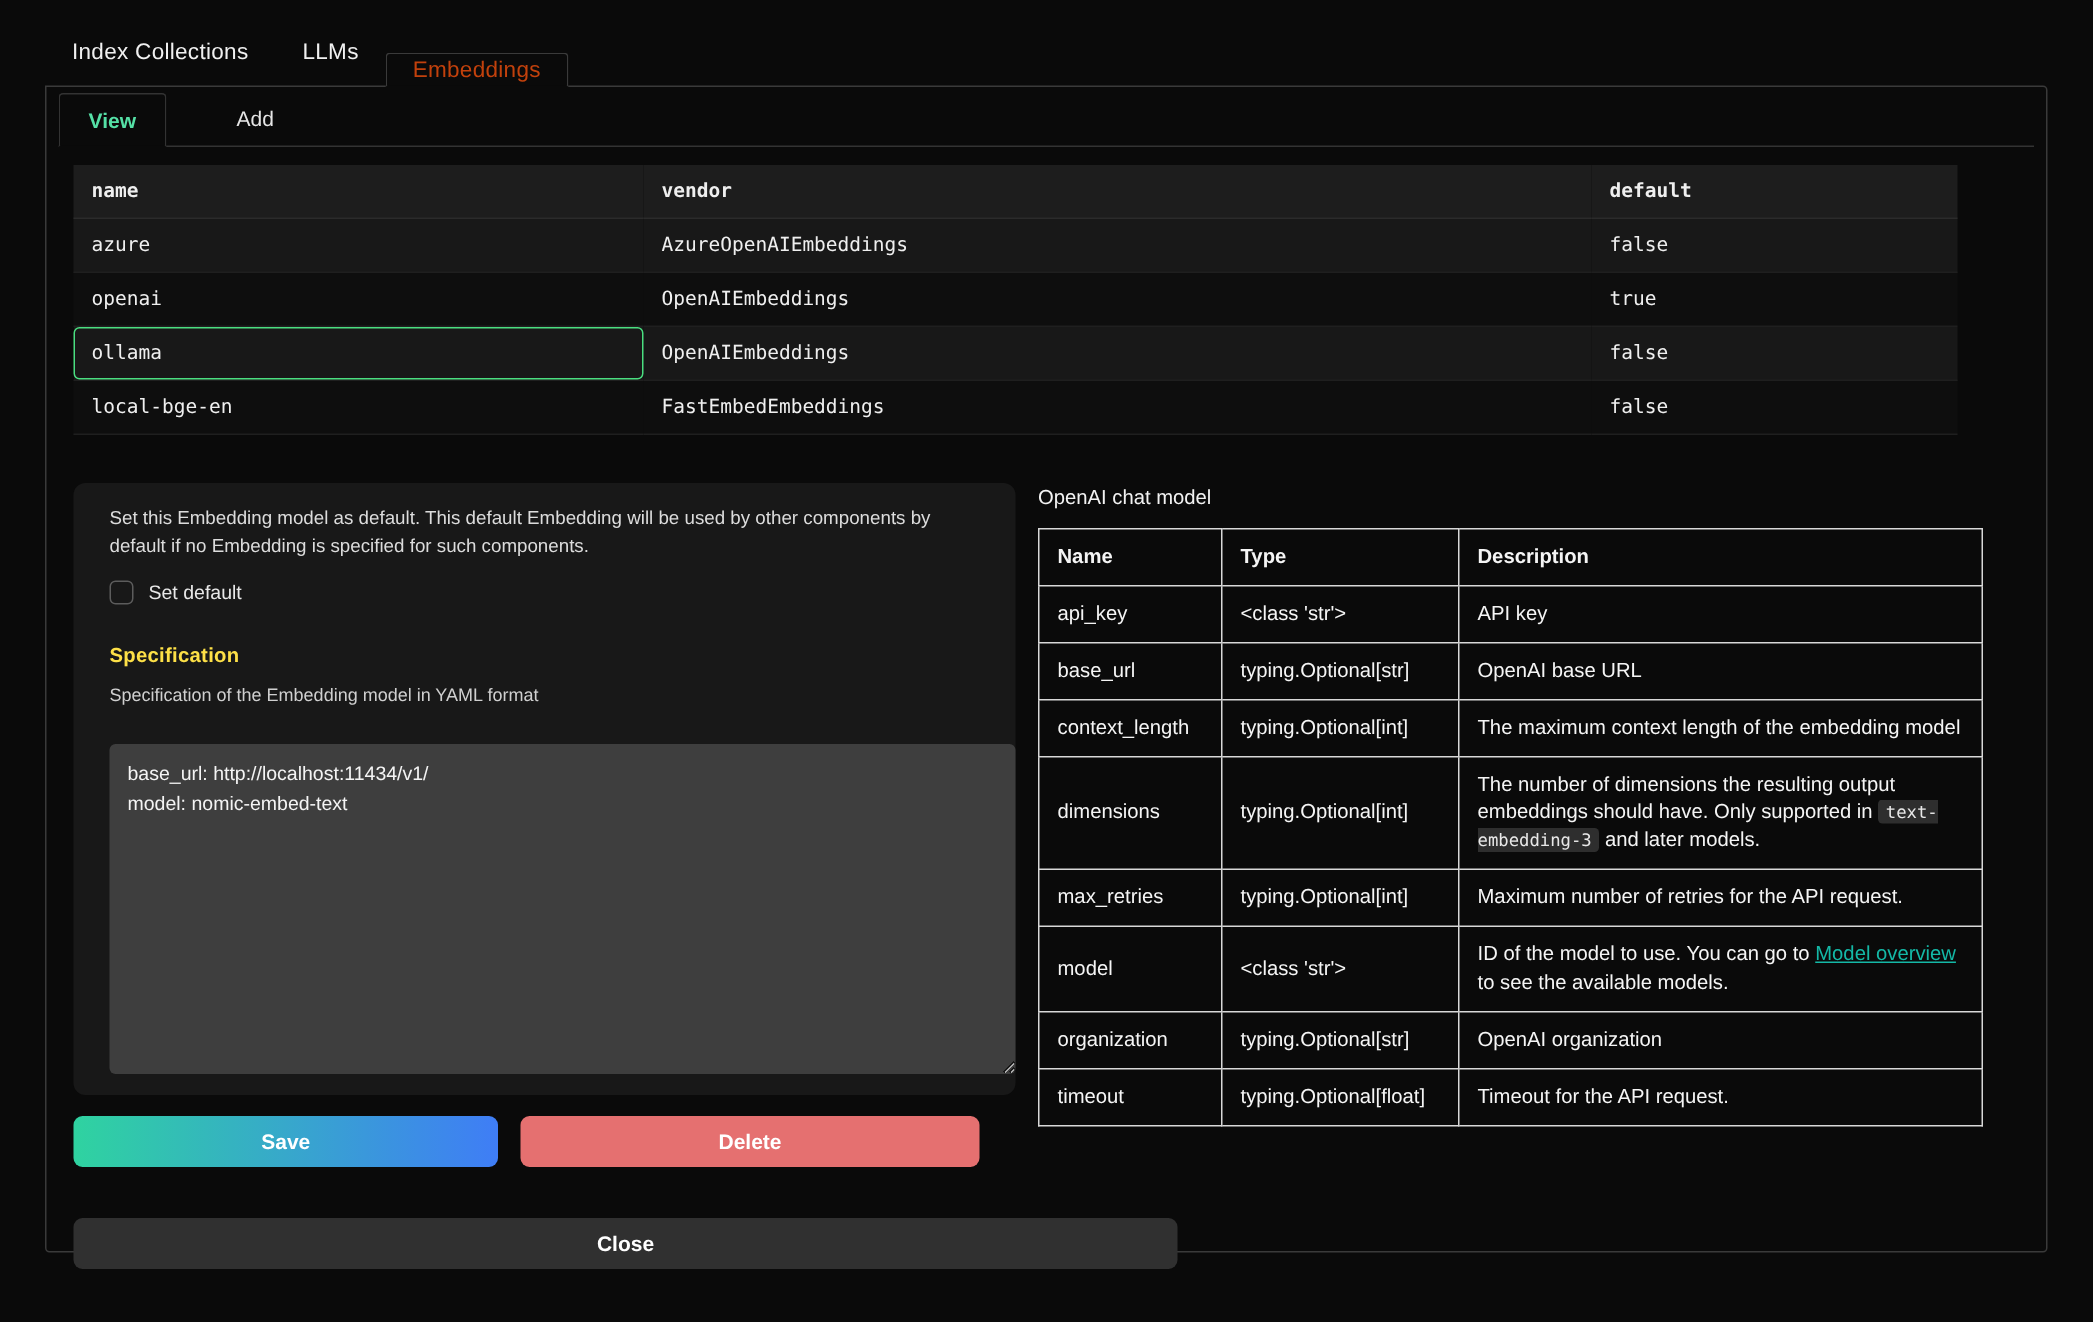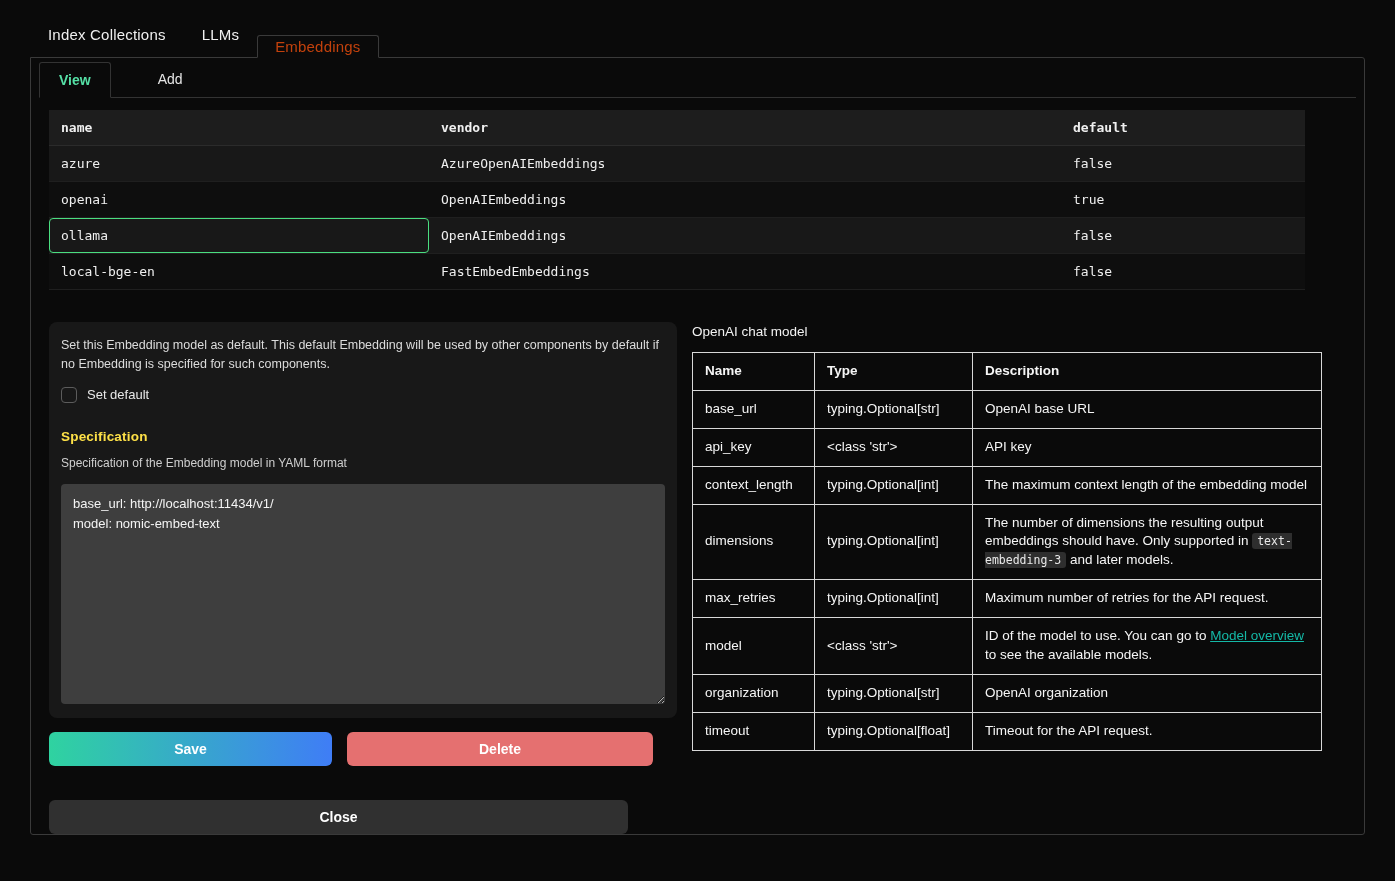--- a/index.html
+++ b/index.html
@@ -63,47 +63,47 @@
   table.emb td.selected { position: relative; }
   table.emb td.selected::after {
     content: ""; position: absolute; inset: 0;
     border: 1px solid #4ade80; border-radius: 4px; pointer-events: none;
   }
 
   
   .content { display: flex; margin: 32px 18px 0 18px; gap: 15px; }
   .left-col { width: 628px; flex: 0 0 auto; }
 
-  .card { background: #181818; border-radius: 8px; padding: 14px 12px; }
+  .card { background: #181818; border-radius: 8px; padding: 14px 24px; }
   .hint { font-size: 12.5px; color: #dcdcdc; line-height: 1.5; }
   .check-row { display: flex; gap: 10px; margin-top: 13px; cursor: pointer; }
   .checkbox {
     width: 16px; height: 16px; flex: 0 0 auto;
     border: 1.5px solid #5c5c5c; border-radius: 4px; background: transparent;
   }
   .check-label { font-size: 13px; color: #e8e8e8; }
   .spec-title { margin-top: 26px; color: #fde047; font-weight: 700; font-size: 13.5px; letter-spacing: .2px; }
   .spec-hint { margin-top: 12px; font-size: 12px; color: #cfcfcf; }
   textarea.yaml {
-    display: block; margin-top: 14px; width: 604px; height: 220px;
+    display: block; margin-top: 26px; width: 604px; height: 220px;
     background: #3e3e3e; border: none; border-radius: 4px;
     padding: 10px 12px; color: #f4f4f4;
     font-family: "Liberation Sans", sans-serif; font-size: 13px; line-height: 1.55;
     resize: both; outline: none;
   }
 
   .btn-row { display: flex; gap: 15px; margin-top: 14px; }
   .btn {
     height: 34px; border: none; border-radius: 6px;
     color: #ffffff; font-weight: 700; font-size: 14px;
     font-family: "Liberation Sans", sans-serif; cursor: pointer;
   }
   .btn-save   { width: 283px; background: linear-gradient(90deg, #2fd3a0, #3f7df6); }
   .btn-delete { width: 306px; background: #e57070; }
-  .btn-close  { width: 579px; margin-top: 34px; background: #303030; }
+  .btn-close  { width: 736px; margin-top: 34px; background: #303030; }
 
   
   .right-col { width: 629px; flex: 0 0 auto; }
   .doc-title { font-size: 13.5px; color: #f2f2f2; margin: 2px 0 13px 0; }
   table.doc {
     border-collapse: collapse; width: 629px; table-layout: fixed;
     font-size: 13.5px; color: #f5f5f5;
   }
   table.doc th, table.doc td {
     border: 1px solid #d8d8d8; padding: 9px 12px;
@@ -207,30 +207,30 @@
             </colgroup>
           <thead>
             <tr>
               <th>Name</th>
               <th>Type</th>
               <th>Description</th>
             </tr>
           </thead>
           <tbody>
             <tr>
+              <td>api_key</td>
+              <td>&lt;class 'str'&gt;</td>
+              <td>API key</td>
+            </tr>
+            <tr>
               <td>base_url</td>
               <td>typing.Optional[str]</td>
               <td>OpenAI base URL</td>
             </tr>
             <tr>
-              <td>api_key</td>
-              <td>&lt;class 'str'&gt;</td>
-              <td>API key</td>
-            </tr>
-            <tr>
               <td>context_length</td>
               <td>typing.Optional[int]</td>
               <td>The maximum context length of the embedding model</td>
             </tr>
             <tr>
               <td>dimensions</td>
               <td>typing.Optional[int]</td>
               <td><span>The number of dimensions the resulting output embeddings should have. Only supported in </span><span class="inline-code">text-embedding-3</span><span> and later models.</span></td>
             </tr>
             <tr>

